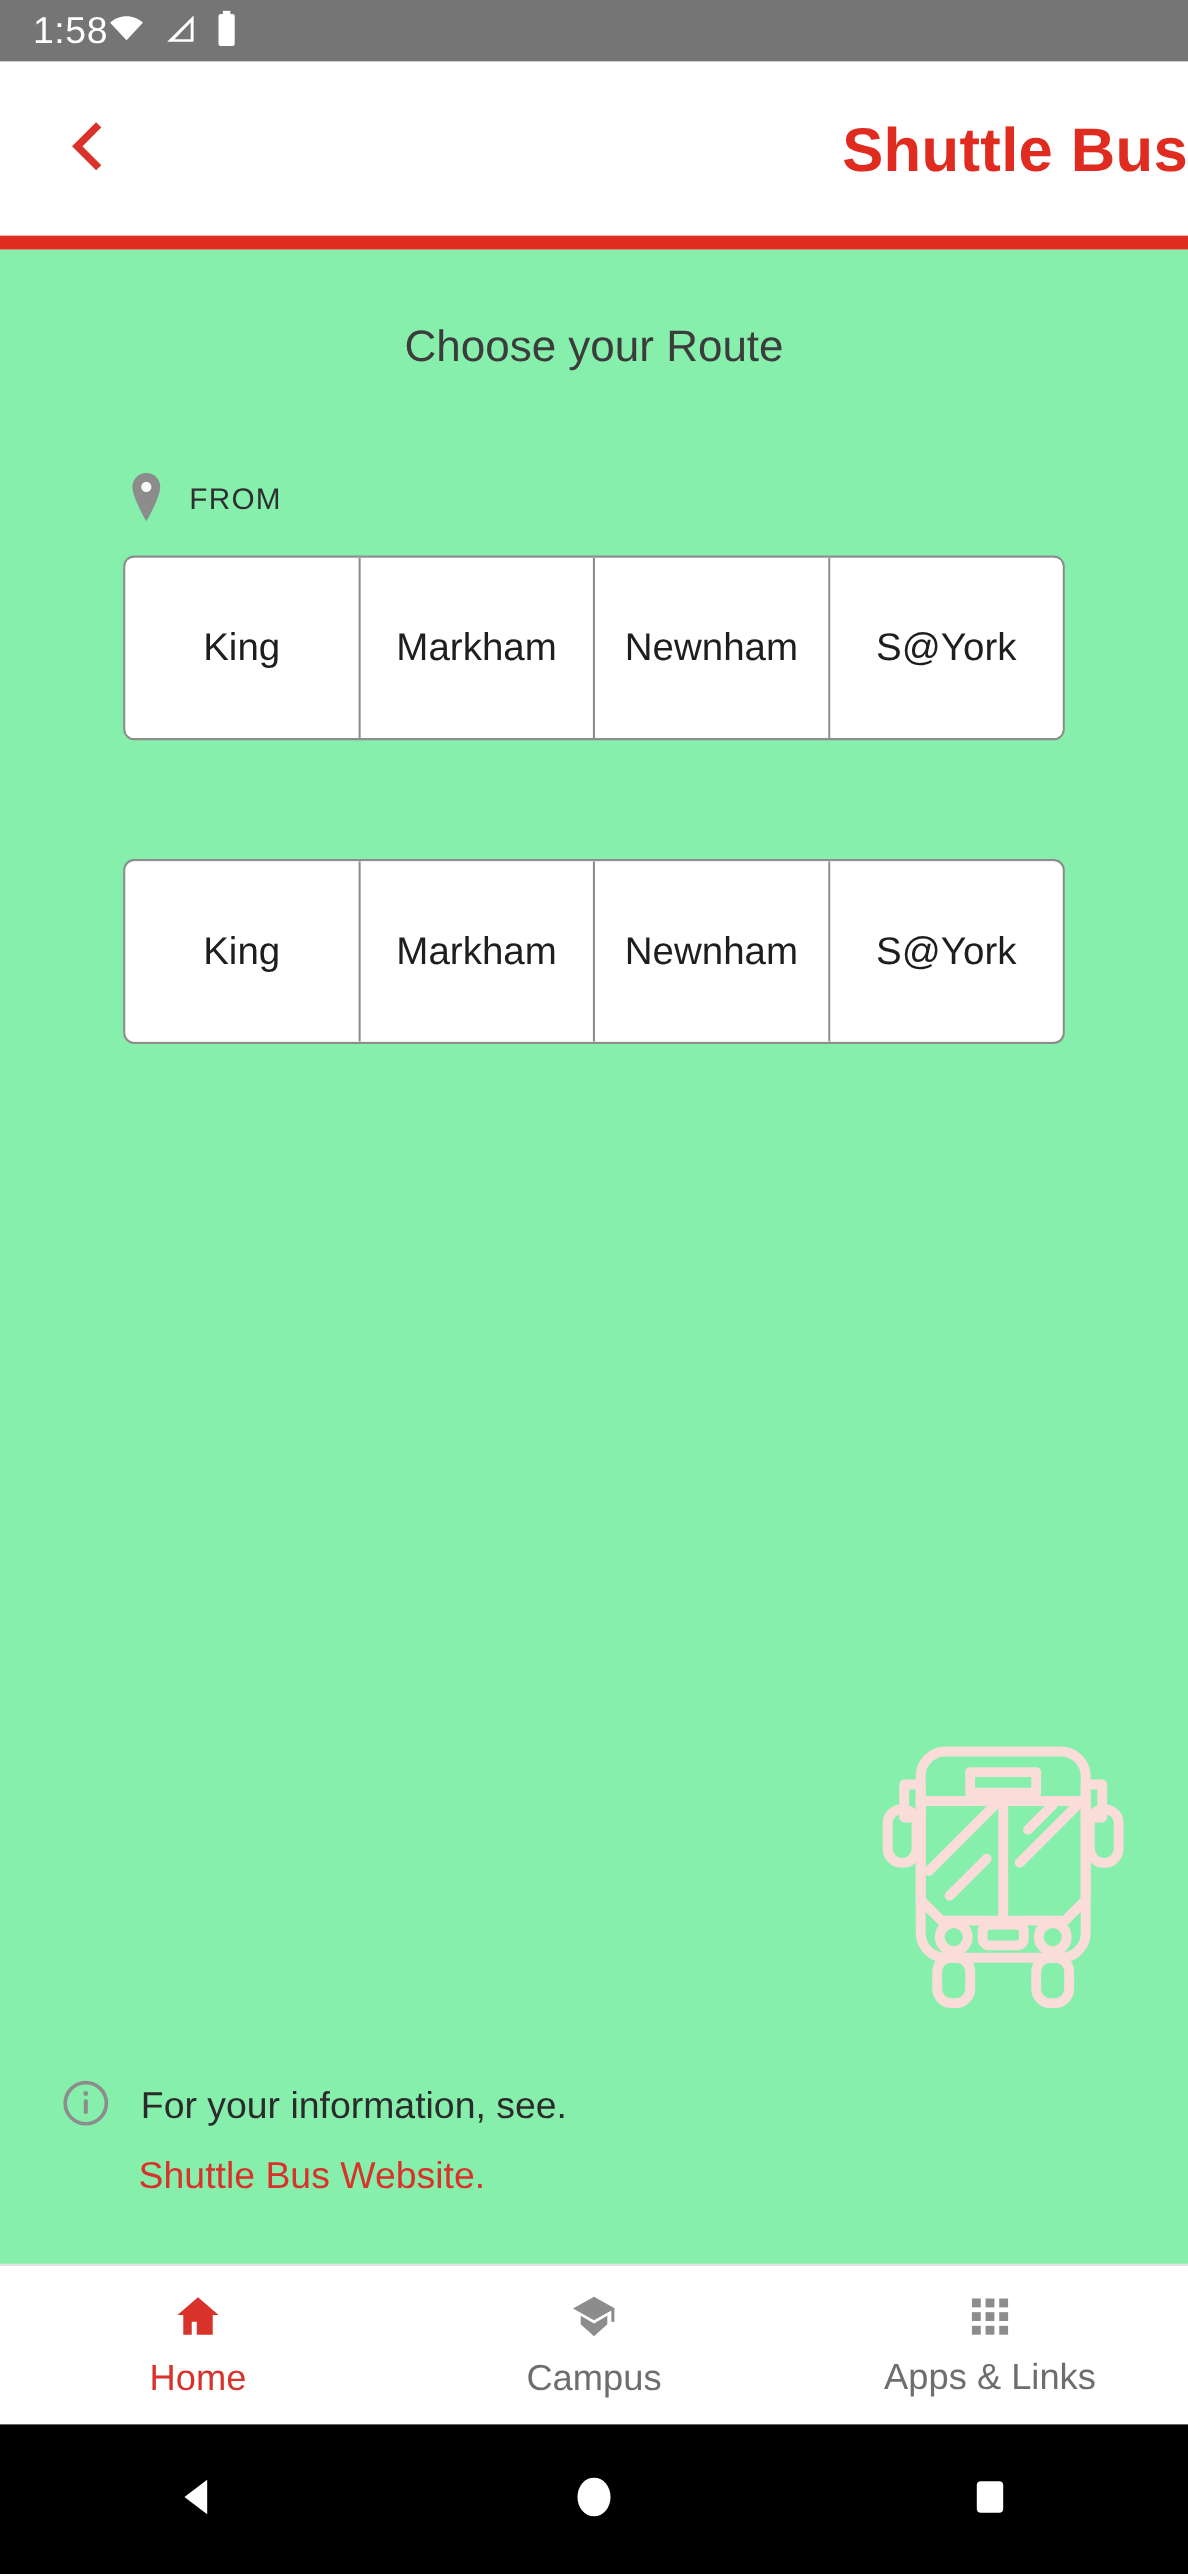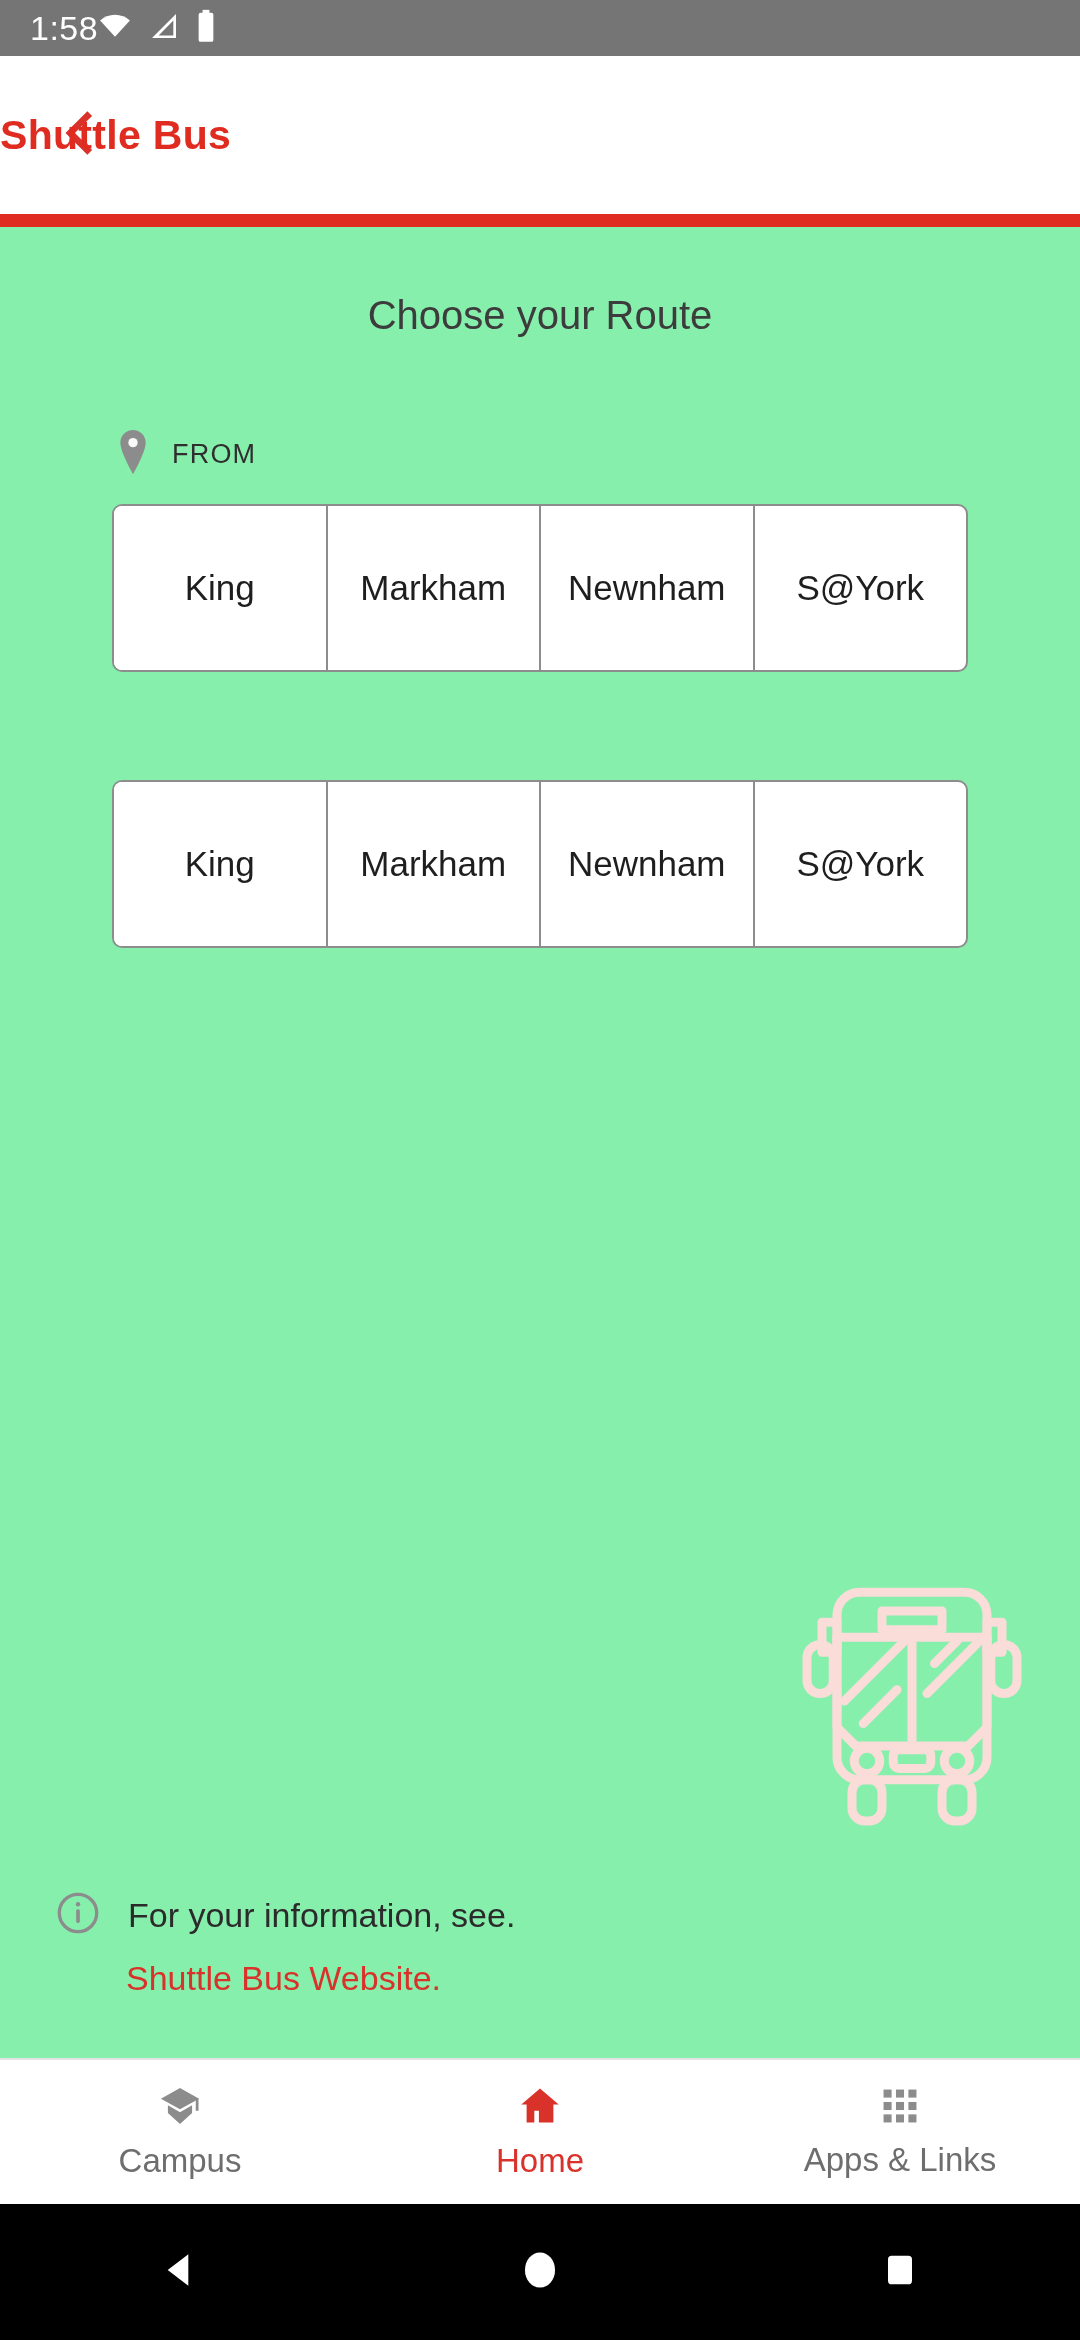--- a/index.html
+++ b/index.html
@@ -23,22 +23,22 @@
   
   .appbar {
     flex:0 0 158px; background:#ffffff;
     display:flex; align-items:center; position:relative;
   }
   .back-btn {
     width:120px; height:120px; margin-left:20px;
     display:flex; align-items:center; justify-content:center;
   }
   .appbar-title {
-    position:absolute; left:0; right:0; text-align:left;
-    font-size:41px; font-weight:bold; color:#e02b20;
+    position:absolute; left:0; right:0; text-align:right;
+    font-size:56px; font-weight:bold; color:#e02b20;
     letter-spacing:0.3px; pointer-events:none;
   }
   .appbar-rule { flex:0 0 13px; background:#e02b20; }
 
   
   .content { flex:1 1 auto; position:relative; background:#86efac; }
 
   .screen-title {
     text-align:center; font-size:40px; color:#3c3c3c;
     margin-top:66px; font-weight:400;
@@ -56,21 +56,21 @@
     margin-top:26px; display:flex;
     border:2px solid #8d8d8d; border-radius:10px;
     background:#ffffff; overflow:hidden;
   }
   .segment {
     flex:1 1 0; height:164px;
     display:flex; align-items:center; justify-content:center;
     font-size:35px; color:#1e1e1e; background:#ffffff;
     border-right:2px solid #8d8d8d;
   }
-  .segment:last-child { border-right:none;border-radius:20px; }
+  .segment:last-child { border-right:none; }
 
   
   .bus-watermark {
     position:absolute; right:48px; bottom:232px;
     width:240px; height:250px; opacity:1;
   }
 
   
   .info-block {
     position:absolute; left:0; right:0; bottom:60px;
@@ -206,38 +206,38 @@
         </span>
         <span class="info-text">For your information, see.</span>
       </div>
       <div class="info-link">Shuttle Bus Website.</div>
     </div>
 
   </div>
 
   <div class="tabbar">
 
+    <div class="tab active">
+      <span>
+        <svg width="46" height="44" viewBox="0 0 24 24">
+          <path fill="#d8322a" d="M12 2.4 1.8 11.2h2.9V21h4.2v-6.4h2.5V21h7.9v-9.8h2.9z"></path>
+        </svg>
+      </span>
+      <span class="tab-label">Home</span>
+    </div>
+
     <div class="tab">
       <span>
         <svg width="48" height="44" viewBox="0 0 24 24">
           <path fill="#8c8c8c" d="M12 2.2 1.6 8l10.4 5.8L22.4 8z"></path>
           <path fill="#8c8c8c" d="M12 15.4 5.4 11.6v4.2L12 21.8l6.6-6V11.6z"></path>
           <rect x="20.6" y="8" width="1.5" height="6.6" fill="#8c8c8c"></rect>
         </svg>
       </span>
       <span class="tab-label">Campus</span>
-    </div>
-
-    <div class="tab active">
-      <span>
-        <svg width="46" height="44" viewBox="0 0 24 24">
-          <path fill="#d8322a" d="M12 2.4 1.8 11.2h2.9V21h4.2v-6.4h2.5V21h7.9v-9.8h2.9z"></path>
-        </svg>
-      </span>
-      <span class="tab-label">Home</span>
     </div>
 
     <div class="tab">
       <span>
         <svg width="42" height="42" viewBox="0 0 24 24">
           <g fill="#8c8c8c">
             <rect x="2.6" y="2.6" width="4.6" height="4.6"></rect>
               <rect x="9.7" y="2.6" width="4.6" height="4.6"></rect>
               <rect x="16.8" y="2.6" width="4.6" height="4.6"></rect>
             <rect x="2.6" y="9.7" width="4.6" height="4.6"></rect>

